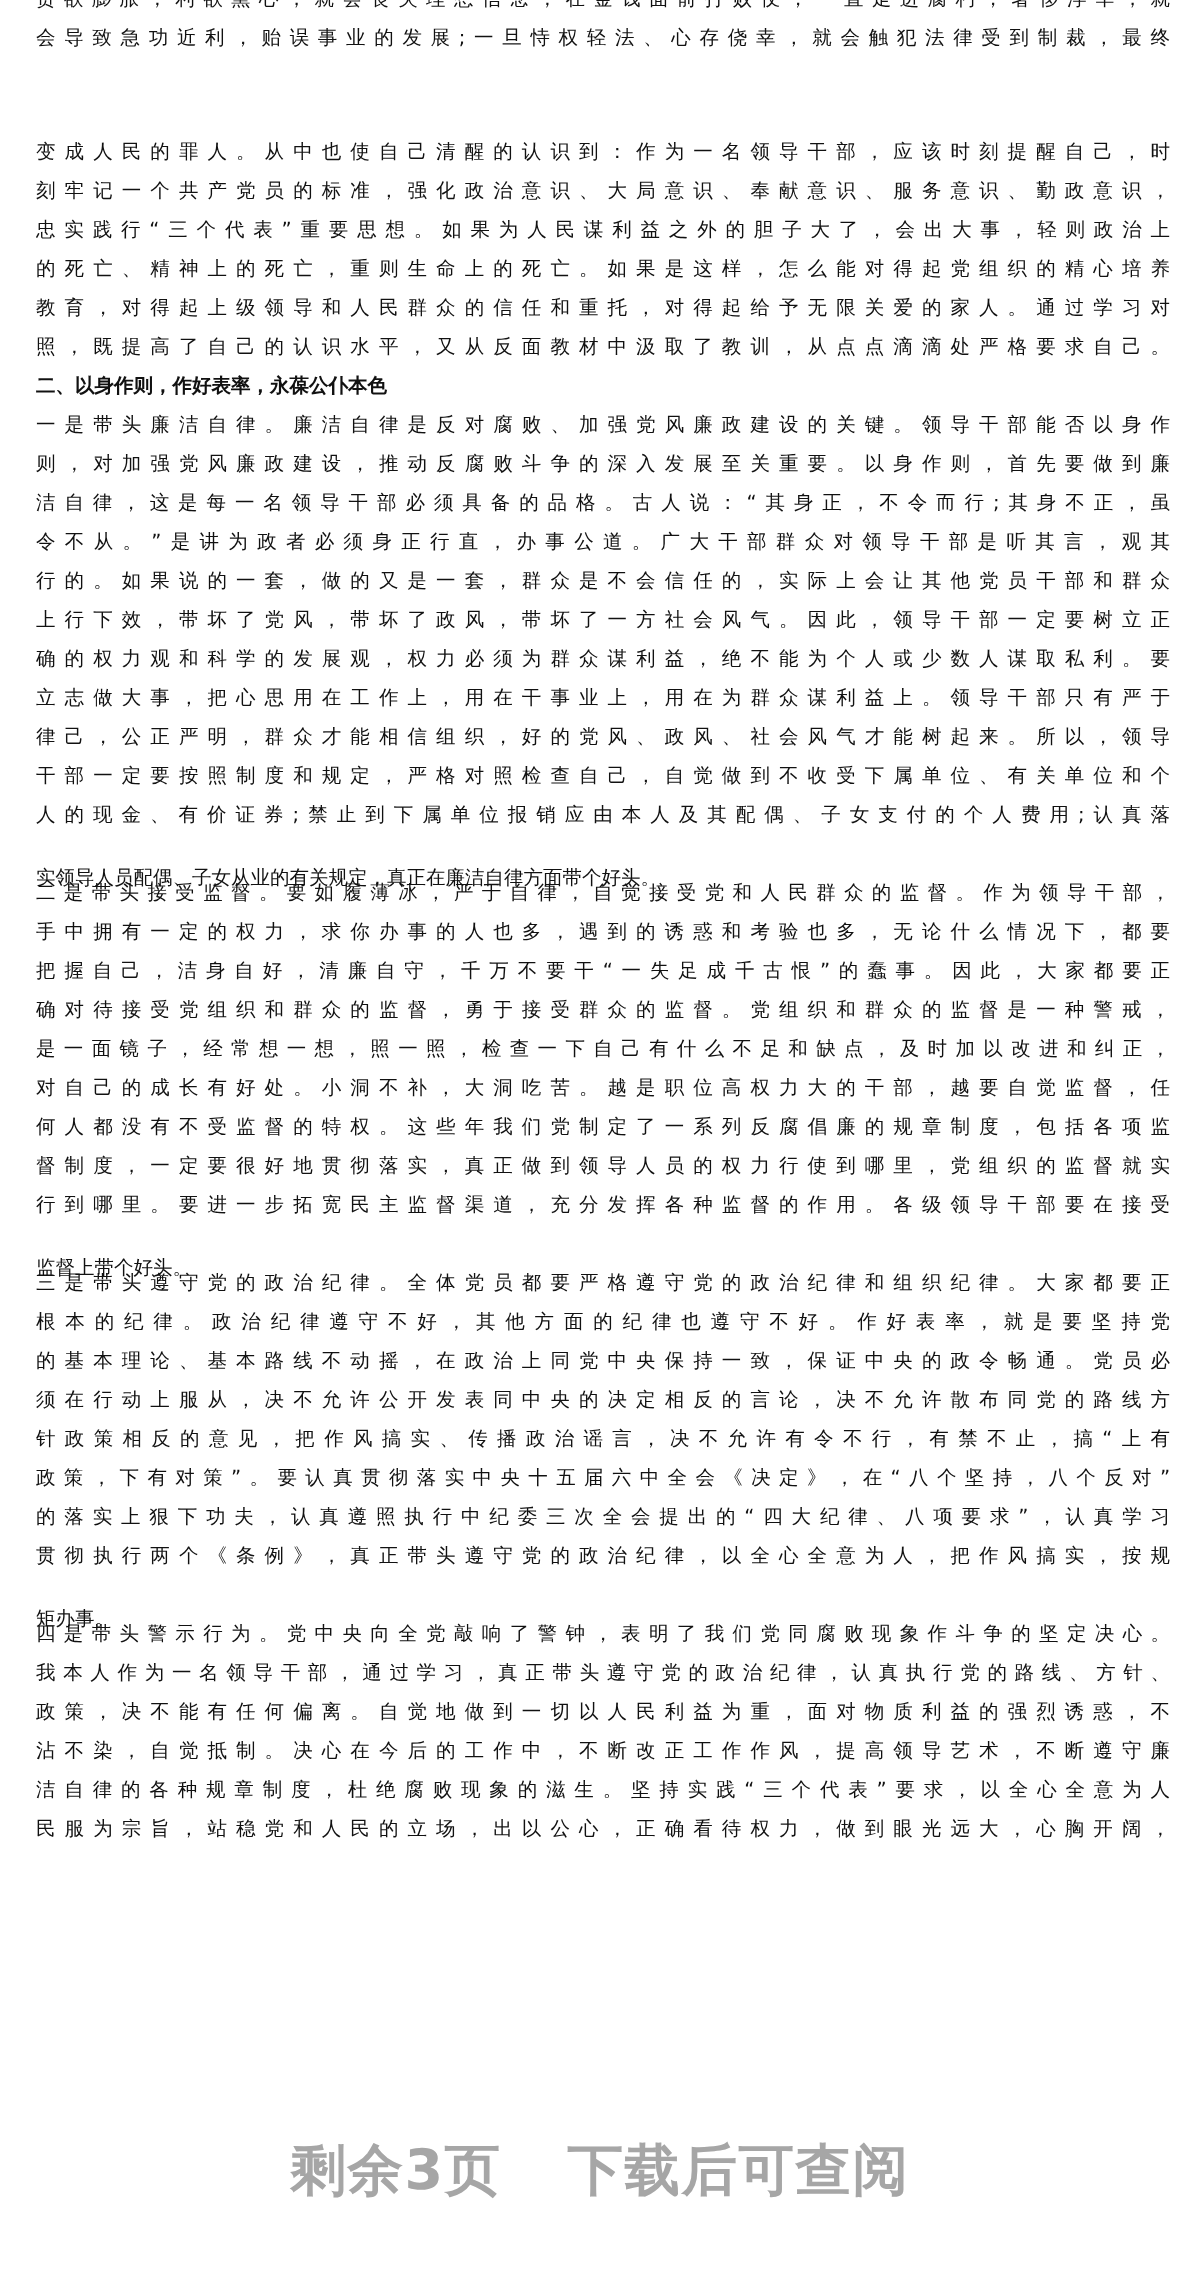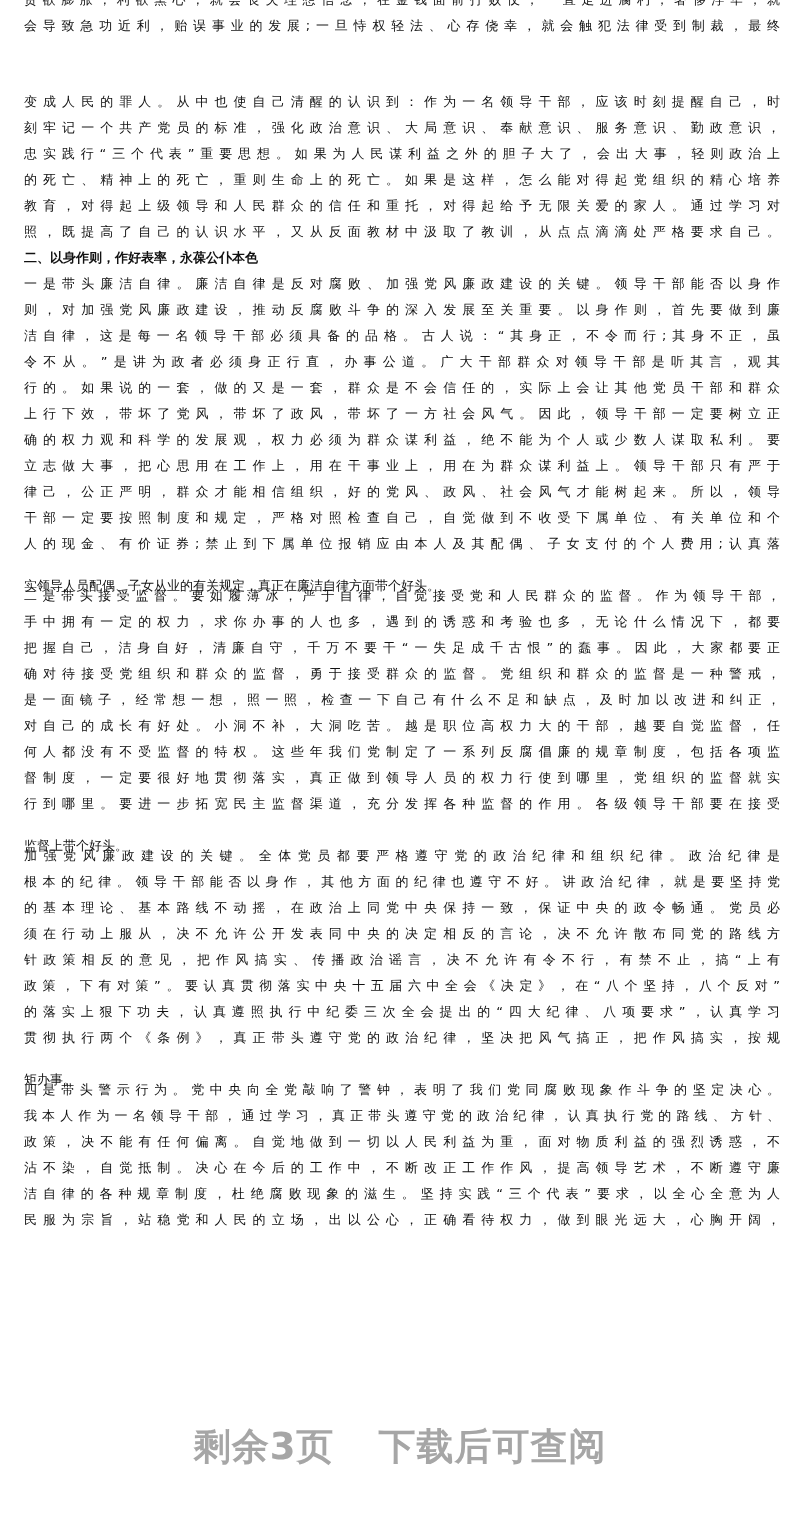--- a/index.html
+++ b/index.html
@@ -48,28 +48,28 @@
   <div class="line" style="top:609px">手中拥有一定的权力，求你办事的人也多，遇到的诱惑和考验也多，无论什么情况下，都要</div>
   <div class="line" style="top:635px">把握自己，洁身自好，清廉自守，千万不要干“一失足成千古恨”的蠢事。因此，大家都要正</div>
   <div class="line" style="top:661px">确对待接受党组织和群众的监督，勇于接受群众的监督。党组织和群众的监督是一种警戒，</div>
   <div class="line" style="top:687px">是一面镜子，经常想一想，照一照，检查一下自己有什么不足和缺点，及时加以改进和纠正，</div>
   <div class="line" style="top:713px">对自己的成长有好处。小洞不补，大洞吃苦。越是职位高权力大的干部，越要自觉监督，任</div>
   <div class="line" style="top:739px">何人都没有不受监督的特权。这些年我们党制定了一系列反腐倡廉的规章制度，包括各项监</div>
   <div class="line" style="top:765px">督制度，一定要很好地贯彻落实，真正做到领导人员的权力行使到哪里，党组织的监督就实</div>
   <div class="line" style="top:791px">行到哪里。要进一步拓宽民主监督渠道，充分发挥各种监督的作用。各级领导干部要在接受</div>
   <div class="line last" style="top:817px">监督上带个好头。</div>
 
-  <div class="line" style="top:843px">加强党风廉政建设的关键。全体党员都要严格遵守党的政治纪律和组织纪律。政治纪律是</div>
-  <div class="line" style="top:869px">根本的纪律。领导干部能否以身作，其他方面的纪律也遵守不好。讲政治纪律，就是要坚持党</div>
+  <div class="line" style="top:843px">三是带头遵守党的政治纪律。全体党员都要严格遵守党的政治纪律和组织纪律。大家都要正</div>
+  <div class="line" style="top:869px">根本的纪律。政治纪律遵守不好，其他方面的纪律也遵守不好。作好表率，就是要坚持党</div>
   <div class="line" style="top:895px">的基本理论、基本路线不动摇，在政治上同党中央保持一致，保证中央的政令畅通。党员必</div>
   <div class="line" style="top:921px">须在行动上服从，决不允许公开发表同中央的决定相反的言论，决不允许散布同党的路线方</div>
   <div class="line" style="top:947px">针政策相反的意见，把作风搞实、传播政治谣言，决不允许有令不行，有禁不止，搞“上有</div>
   <div class="line" style="top:973px">政策，下有对策”。要认真贯彻落实中央十五届六中全会《决定》，在“八个坚持，八个反对”</div>
   <div class="line" style="top:999px">的落实上狠下功夫，认真遵照执行中纪委三次全会提出的“四大纪律、八项要求”，认真学习</div>
-  <div class="line" style="top:1025px">贯彻执行两个《条例》，真正带头遵守党的政治纪律，坚决把风气搞正，把作风搞实，按规</div>
+  <div class="line" style="top:1025px">贯彻执行两个《条例》，真正带头遵守党的政治纪律，以全心全意为人，把作风搞实，按规</div>
   <div class="line last" style="top:1051px">矩办事。</div>
 
   <div class="line" style="top:1077px">四是带头警示行为。党中央向全党敲响了警钟，表明了我们党同腐败现象作斗争的坚定决心。</div>
   <div class="line" style="top:1103px">我本人作为一名领导干部，通过学习，真正带头遵守党的政治纪律，认真执行党的路线、方针、</div>
   <div class="line" style="top:1129px">政策，决不能有任何偏离。自觉地做到一切以人民利益为重，面对物质利益的强烈诱惑，不</div>
   <div class="line" style="top:1155px">沾不染，自觉抵制。决心在今后的工作中，不断改正工作作风，提高领导艺术，不断遵守廉</div>
   <div class="line" style="top:1181px">洁自律的各种规章制度，杜绝腐败现象的滋生。坚持实践“三个代表”要求，以全心全意为人</div>
   <div class="line" style="top:1207px">民服为宗旨，站稳党和人民的立场，出以公心，正确看待权力，做到眼光远大，心胸开阔，</div>
 </div>
 

